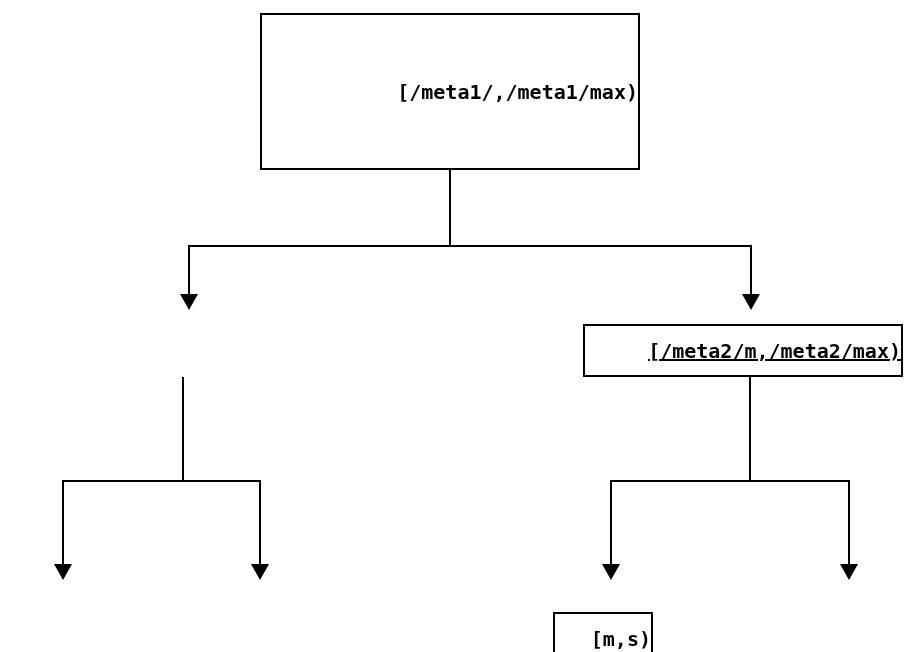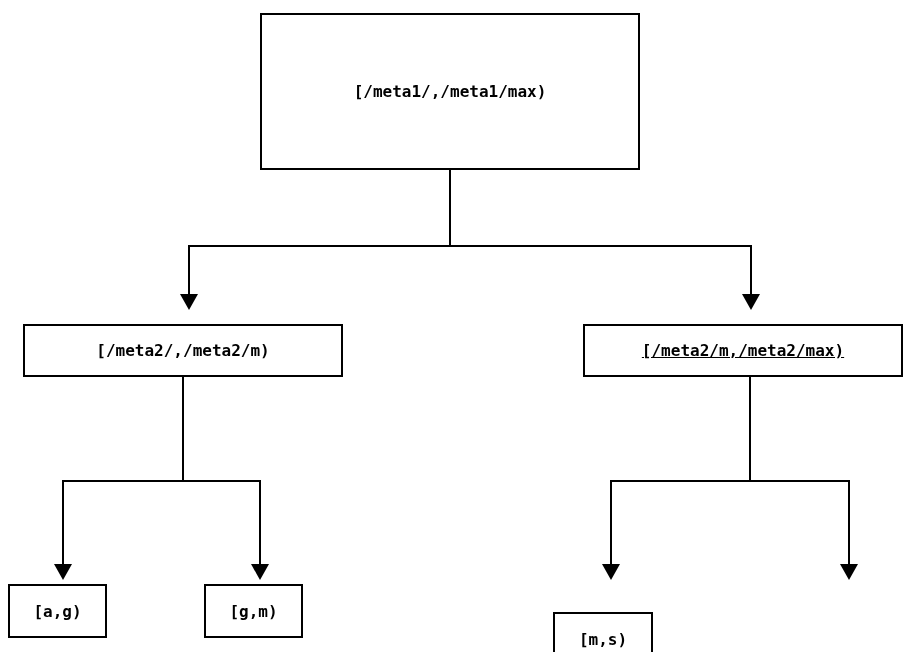--- a/index.html
+++ b/index.html
@@ -21,23 +21,23 @@
     top: 0;
     pointer-events: none;
   }
   .node {
     position: absolute;
     box-sizing: border-box;
     border: 2px solid #000000;
     background: #ffffff;
     display: flex;
     align-items: center;
-    justify-content: center;
+    justify-content: flex-end;
     color: #000000;
-    font-size: 16px;
+    font-size: 20px;
     font-weight: bold;
     white-space: nowrap;
     letter-spacing: 0;
   }
   .node-root  { left: 260px; top: 13px;  width: 380px; height: 157px; }
   .node-left  { left: 23px;  top: 324px; width: 320px; height: 53px;  }
   .node-right { left: 583px; top: 324px; width: 320px; height: 53px; text-decoration: underline;  }
   .node-leaf-ag   { left: 8px;   top: 584px; width: 99px;  height: 54px; }
   .node-leaf-gm   { left: 204px; top: 584px; width: 99px;  height: 54px; }
   .node-leaf-ms   { left: 553px; top: 612px; width: 100px; height: 54px; }
@@ -78,34 +78,25 @@
     <path class="edge-line" d="M611,480 L611,565"></path>
     <polygon class="arrowhead" points="602,564 620,564 611,580"></polygon>
     <path class="edge-line" d="M849,480 L849,565"></path>
     <polygon class="arrowhead" points="840,564 858,564 849,580"></polygon>
   </svg>
 
   <div class="node node-root">
     <span>[/meta1/,/meta1/max)</span>
   </div>
 
-  <div class="node node-left">
-    <span>[/meta2/,/meta2/m)</span>
-  </div>
 
   <div class="node node-right">
     <span>[/meta2/m,/meta2/max)</span>
   </div>
 
-  <div class="node node-leaf-ag">
-    <span>[a,g)</span>
-  </div>
 
-  <div class="node node-leaf-gm">
-    <span>[g,m)</span>
-  </div>
 
   <div class="node node-leaf-ms">
     <span>[m,s)</span>
   </div>
 
 
 </div>
 
 </body></html>

